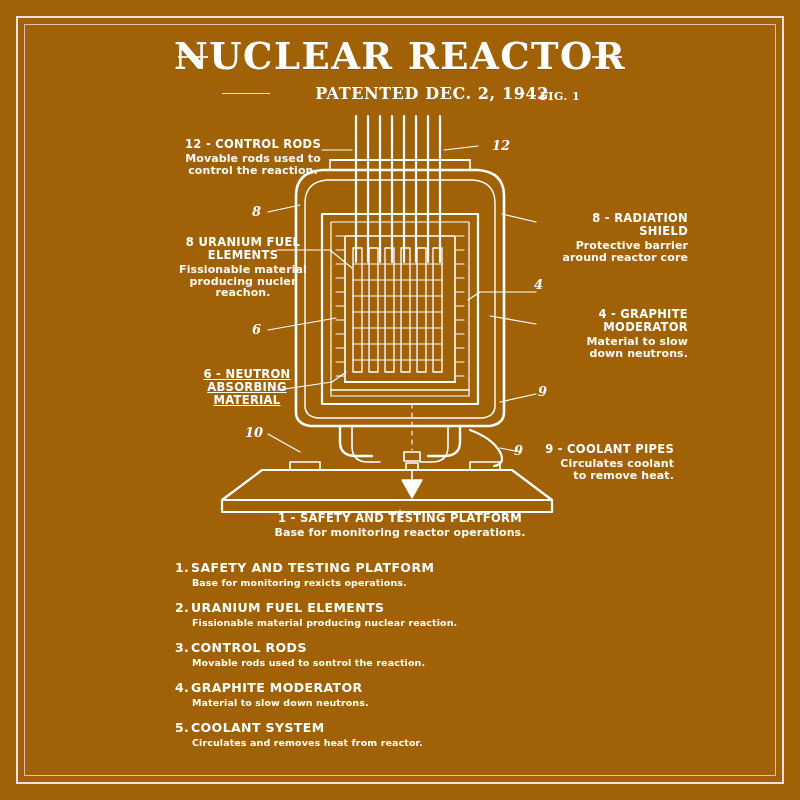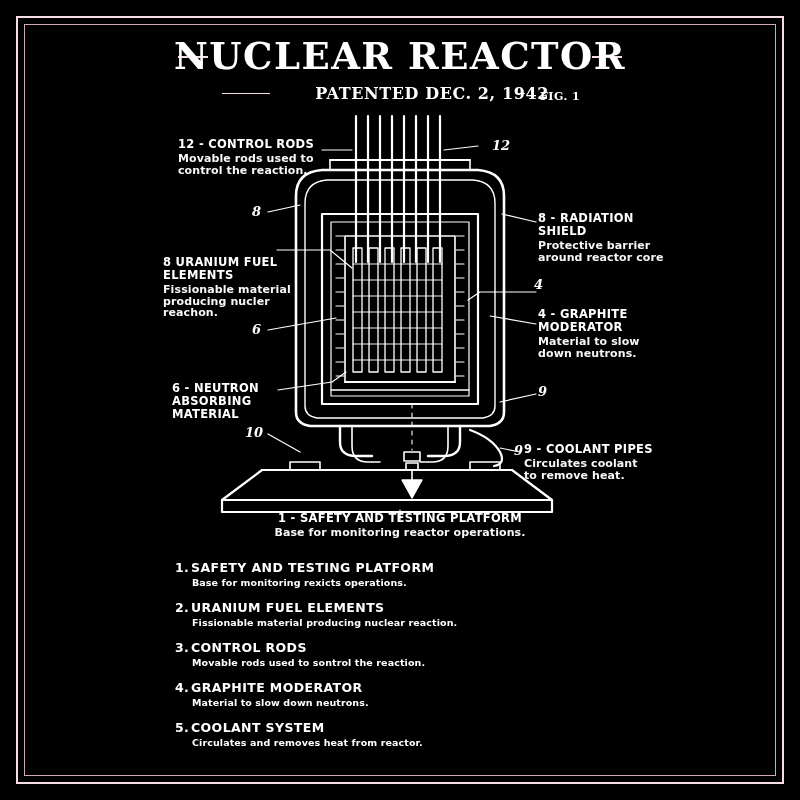--- a/index.html
+++ b/index.html
@@ -11,21 +11,21 @@
     width: 800px;
     height: 800px;
     overflow: hidden;
     font-family: "DejaVu Sans", sans-serif;
     color: #ffffff;
   }
   #poster {
     position: relative;
     width: 800px;
     height: 800px;
-    background: #000000;
+    background: #a16207;
     box-sizing: border-box;
   }
   .frame-outer {
     position: absolute;
     left: 16px; top: 16px;
     width: 768px; height: 768px;
     border: 2px solid #f7dde4;
     box-sizing: border-box;
   }
   .frame-inner {
@@ -108,22 +108,22 @@
   }
   .callout .c-desc {
     font-size: 11px;
     font-weight: bold;
     line-height: 11.5px;
     letter-spacing: .1px;
     white-space: pre-line;
     margin-top: 2px;
     opacity: .97;
   }
-  .callout.right { text-align: left; }
-  .callout.left  { text-align: left; }
+  .callout.right { text-align: right; }
+  .callout.left  { text-align: center; }
   .callout.center { text-align: center; }
 
   .leadnum {
     position: absolute;
     font-family: "DejaVu Serif", serif;
     font-style: italic;
     font-weight: bold;
     font-size: 13px;
   }
 
@@ -284,28 +284,28 @@
       </g>
     </g>
   </svg>
 
   <div class="callout left" style="left:178px; top:138px; width:150px;">
     <div class="c-title">12 - CONTROL RODS</div>
     <div class="c-desc">Movable rods used to
 control the reaction.</div>
   </div>
 
-  <div class="callout left" style="left:163px; top:236px; width:160px;margin-top:20px;">
+  <div class="callout left" style="left:163px; top:236px; width:160px;">
     <div class="c-title">8 URANIUM FUEL
 ELEMENTS</div>
     <div class="c-desc">Fissionable material
 producing nucler reachon.</div>
   </div>
 
-  <div class="callout left" style="left:172px; top:382px; width:150px;">
+  <div class="callout left" style="left:172px; top:368px; width:150px;text-decoration:underline;">
     <div class="c-title">6 - NEUTRON
 ABSORBING
 MATERIAL</div>
   </div>
 
   <div class="callout right" style="left:538px; top:212px; width:150px;">
     <div class="c-title">8 - RADIATION
 SHIELD</div>
     <div class="c-desc">Protective barrier
 around reactor core</div>

